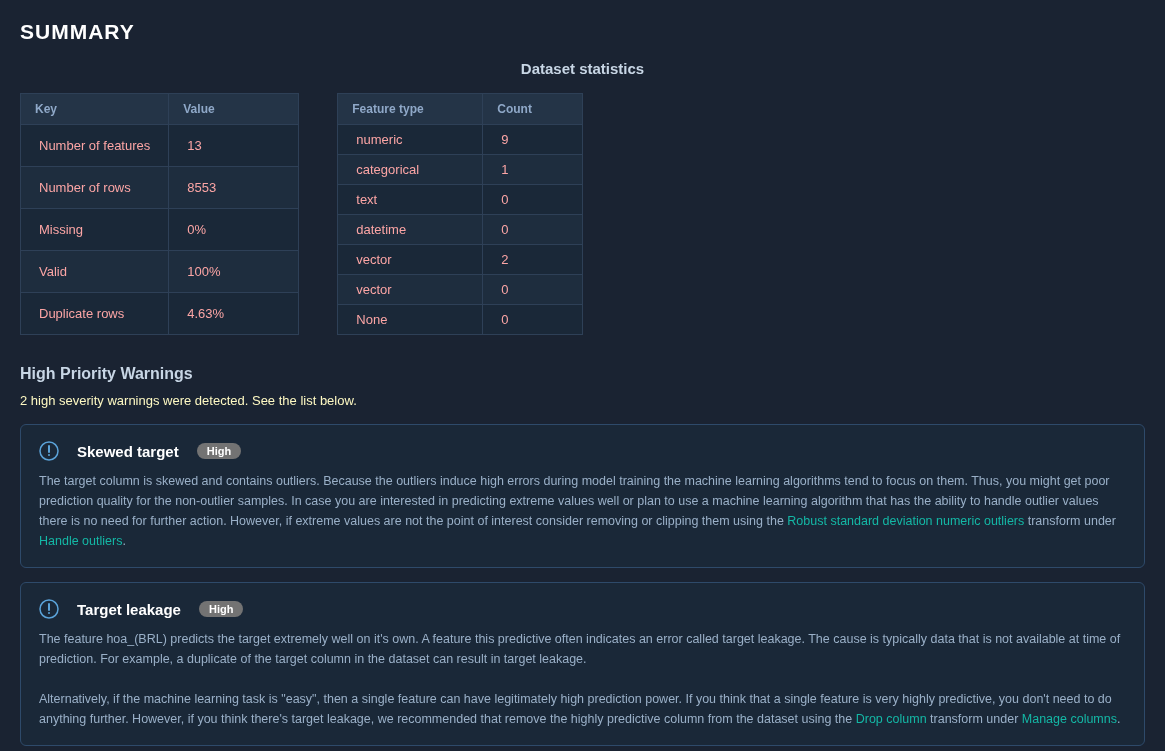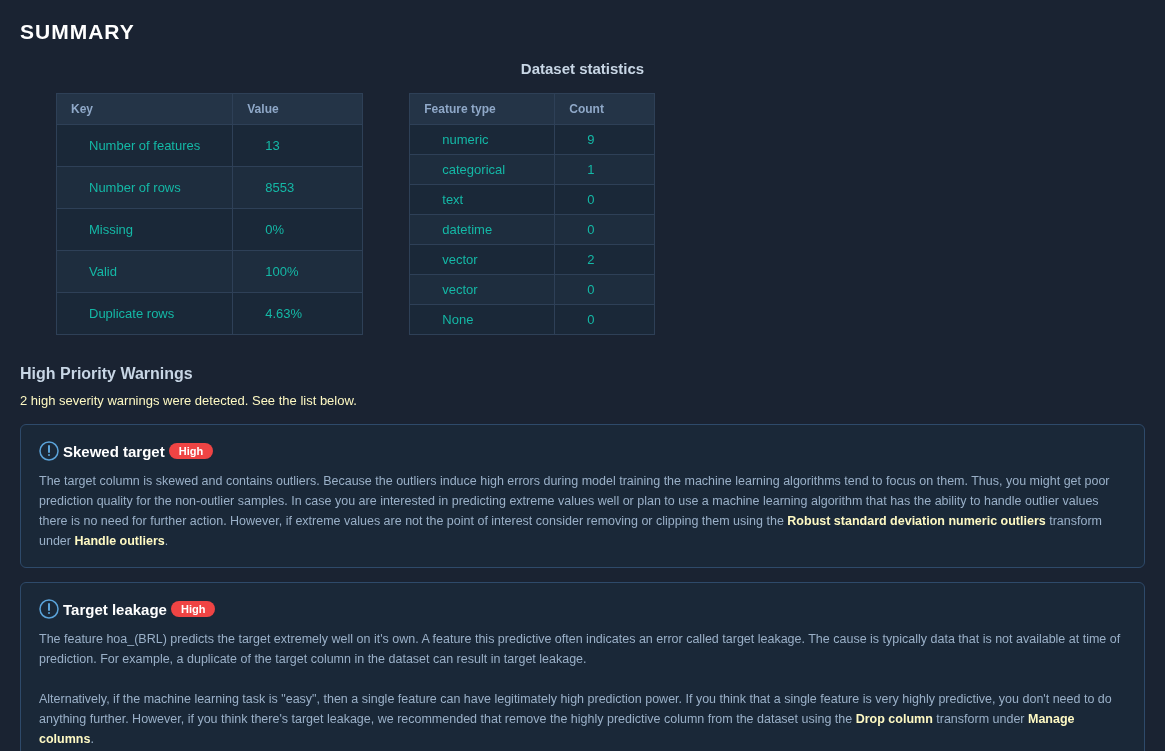--- a/index.html
+++ b/index.html
@@ -27,43 +27,42 @@
       margin-bottom: 16px;
       text-align: center;
     }
 
     .dataset-statistics {
       margin-bottom: 30px;
     }
 
     .tables-row {
       display: flex;
-      gap: 16px;
-      margin-left: 36px;
+      gap: 8px;
     }
 
     .stats-table {
       border-collapse: collapse;
       margin-right: 30px;
     }
 
     .stats-table th {
       background-color: #243447;
       color: #8fa8c8;
       font-weight: 600;
       padding: 8px 14px;
       text-align: left;
       border: 1px solid #2e4057;
       font-size: 12px;
     }
 
     .stats-table td {
-      padding: 7px 32px;
+      padding: 7px 18px;
       border: 1px solid #2e4057;
-      color: #14b8a6;
+      color: #fca5a5;
       font-size: 13px;
     }
 
     .stats-table tr:nth-child(even) td {
       background-color: #1e2d3e;
     }
     .stats-table tr:nth-child(odd) td {
       background-color: #1a2838;
     }
 
@@ -88,55 +87,55 @@
       border: 1px solid #2e4a6a;
       border-radius: 6px;
       padding: 16px 18px;
       margin-bottom: 14px;
       background-color: #1a2838;
     }
 
     .warning-header {
       display: flex;
       align-items: center;
-      gap: 4px;
+      gap: 18px;
       margin-bottom: 10px;
     }
 
     .warning-icon {
       color: #5ba3d9;
       font-size: 18px;
       display: flex;
       align-items: center;
     }
 
     .warning-title {
       color: #ffffff;
       font-size: 15px;
       font-weight: 600;
     }
 
     .badge-high {
-      background-color: #ef4444;
+      background-color: #737373;
       color: #ffffff;
       font-size: 11px;
       font-weight: 700;
       padding: 2px 10px;
       border-radius: 12px;
     }
 
     .warning-body {
       color: #9ab0c8;
       font-size: 12.5px;
       line-height: 1.6;
     }
 
     .warning-body strong {
-      color: #fef9c3;
-      font-weight: 700;
+      color: #14b8a6;
+      font-weight: 400;
     }
 
     .key-col { min-width: 145px; }
     .value-col { min-width: 130px; }
     .feature-col { min-width: 145px; }
     .count-col { min-width: 100px; }
   </style>
 </head>
 <body>
 

